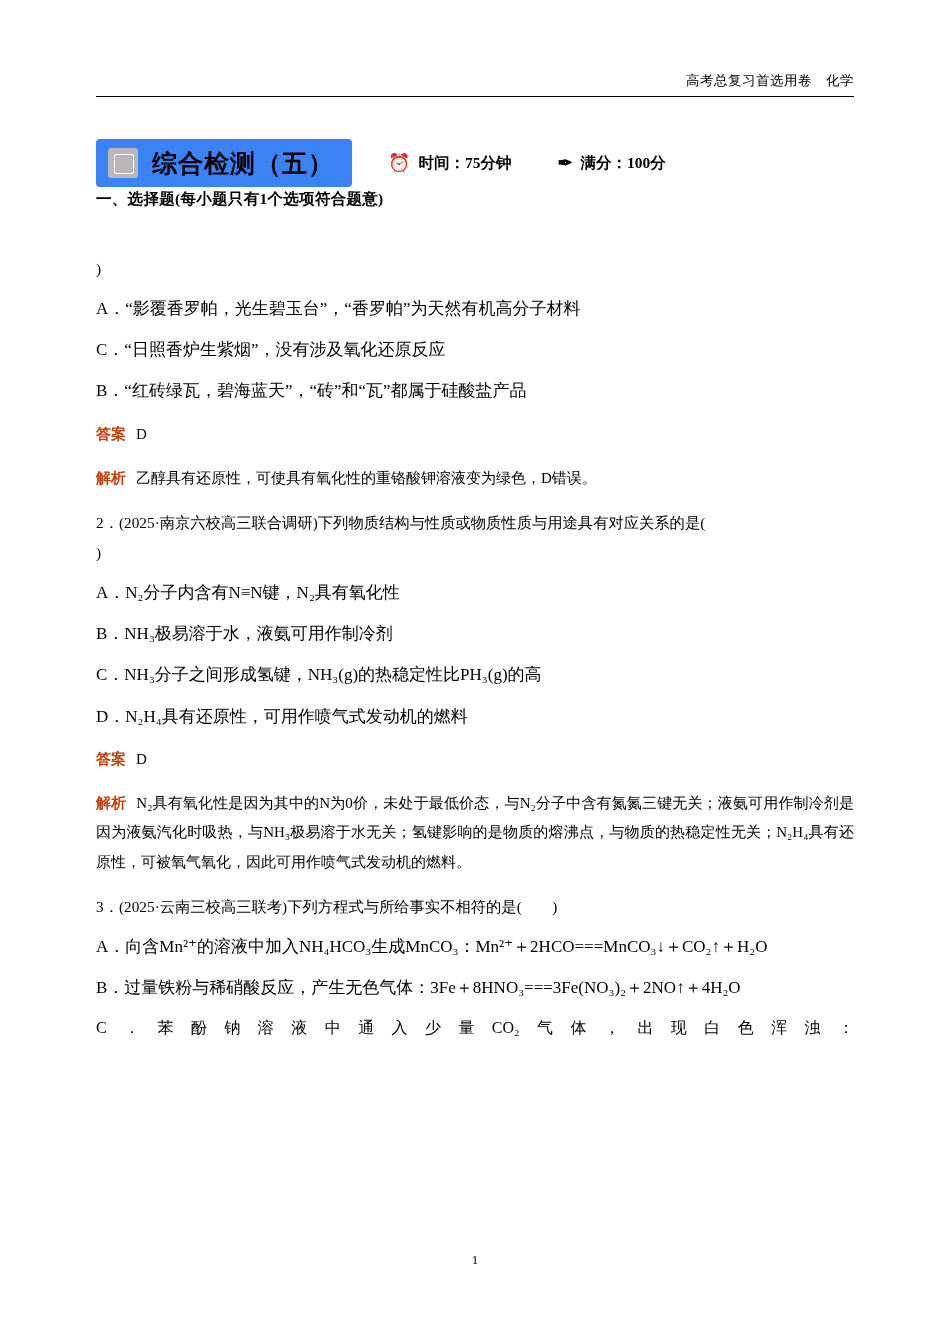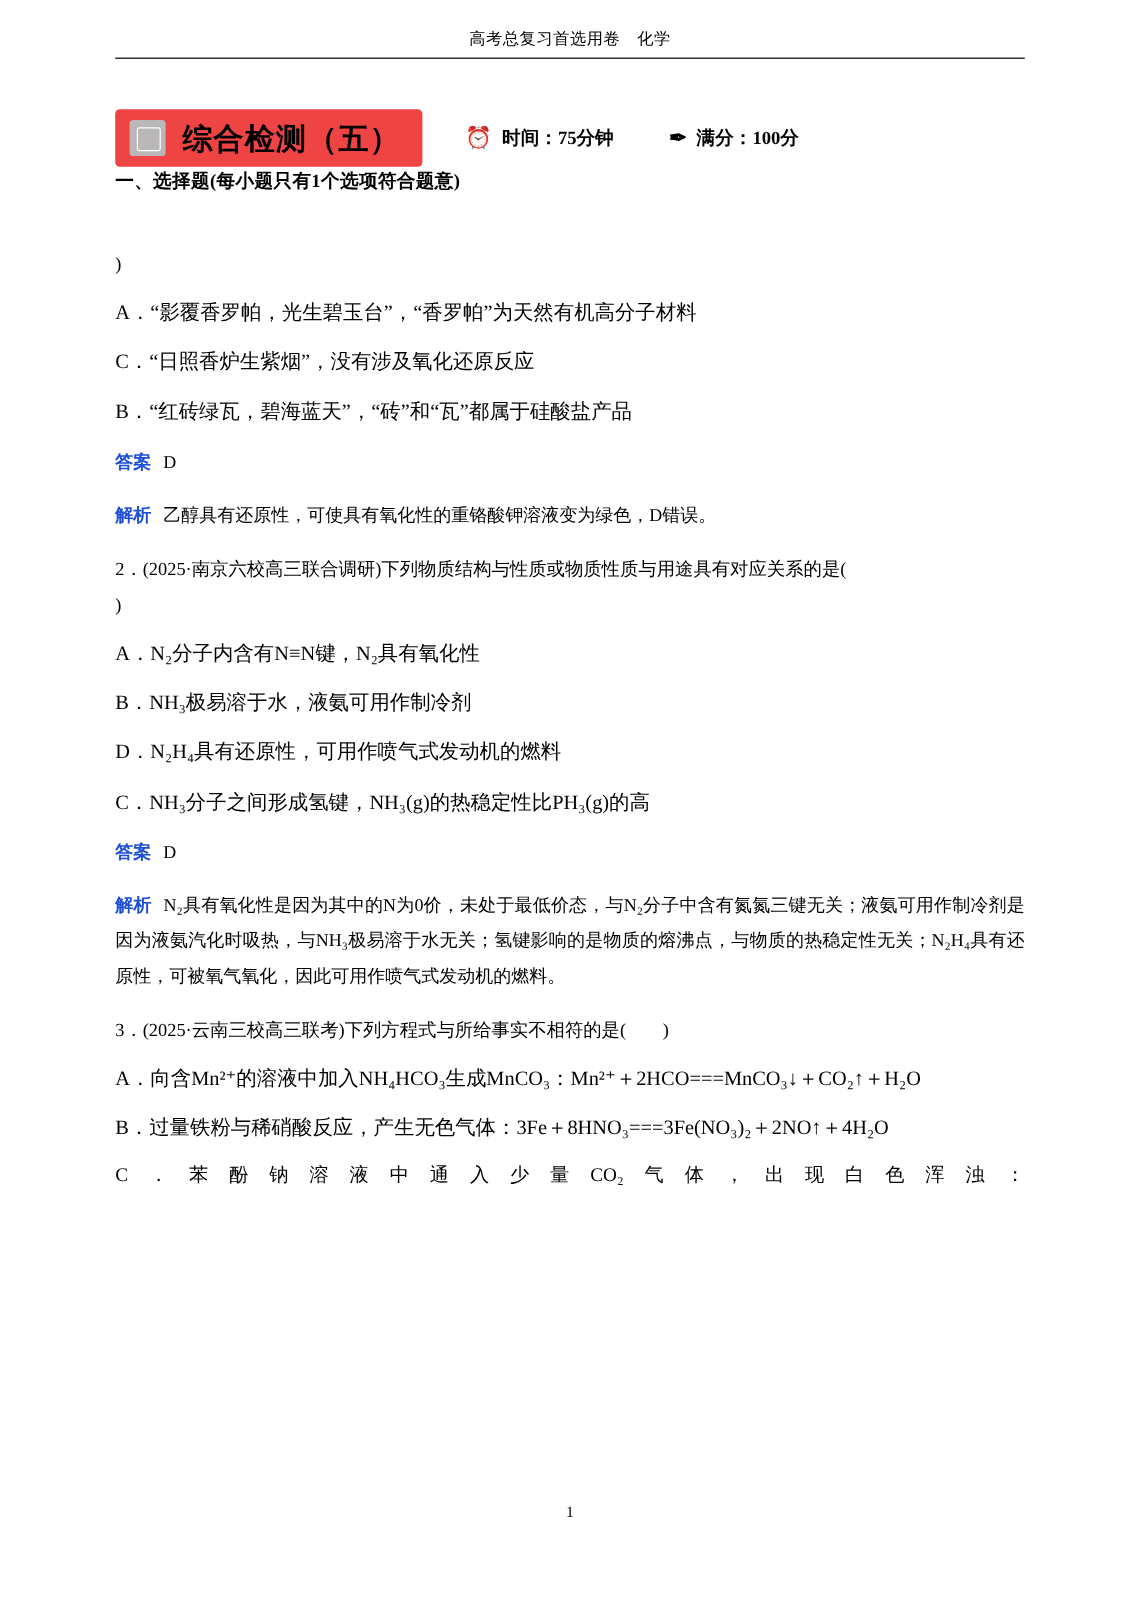--- a/index.html
+++ b/index.html
@@ -17,41 +17,41 @@
   }
   .page {
     position: relative;
     width: 950px;
     height: 1344px;
     box-sizing: border-box;
     padding: 0 96px;
   }
   
   .header {
-    padding-top: 24px;
-    text-align: center;
+    padding-top: 72px;
+    text-align: right;
     font-size: 13.5px;
     letter-spacing: 0.5px;
     color: #000;
   }
   .header-rule {
     margin-top: 6px;
     border-bottom: 1.6px solid #000;
   }
   
   .title-row {
     margin-top: 40px;
     display: flex;
     align-items: center;
     height: 52px;
   }
   .title-badge {
     display: flex;
     align-items: center;
-    background: #ef4444;
+    background: #3b82f6;
     border-radius: 4px;
     height: 48px;
     padding: 0 18px 0 12px;
   }
   .badge-icon {
     width: 30px;
     height: 30px;
     background: #b9b7b7;
     border-radius: 3px;
     margin-right: 14px;
@@ -116,21 +116,21 @@
     text-align: justify;
     text-align-last: justify;
   }
   .ansline, .explline {
     margin-top: 12px;
     font-size: 15px;
     line-height: 1.95;
     text-align: justify;
   }
   .tag {
-    color: #1d4ed8;
+    color: #c2410c;
     font-weight: bold;
     margin-right: 10px;
   }
   .explline {
     text-indent: 0;
   }
   .expl-body {
     display: inline;
     font-family: Liberation Serif, serif;
   }
@@ -175,22 +175,22 @@
   <p class="q"><br><span>)</span></p>
   <p class="opt">A．“影覆香罗帕，光生碧玉台”，“香罗帕”为天然有机高分子材料</p>
   <p class="opt">C．“日照香炉生紫烟”，没有涉及氧化还原反应</p>
   <p class="opt">B．“红砖绿瓦，碧海蓝天”，“砖”和“瓦”都属于硅酸盐产品</p>
   <p class="ansline"><span class="tag">答案</span><span>D</span></p>
   <p class="explline"><span class="tag">解析</span><span class="expl-body">乙醇具有还原性，可使具有氧化性的重铬酸钾溶液变为绿色，D错误。</span></p>
 
   <p class="q"><span>2．(2025·南京六校高三联合调研)下列物质结构与性质或物质性质与用途具有对应关系的是(</span><br><span>)</span></p>
   <p class="opt">A．N₂分子内含有N≡N键，N₂具有氧化性</p>
   <p class="opt">B．NH₃极易溶于水，液氨可用作制冷剂</p>
+  <p class="opt">C．NH₃分子之间形成氢键，NH₃(g)的热稳定性比PH₃(g)的高</p>
   <p class="opt">D．N₂H₄具有还原性，可用作喷气式发动机的燃料</p>
-  <p class="opt">C．NH₃分子之间形成氢键，NH₃(g)的热稳定性比PH₃(g)的高</p>
   <p class="ansline"><span class="tag">答案</span><span>D</span></p>
   <p class="explline"><span class="tag">解析</span><span class="expl-body">N₂具有氧化性是因为其中的N为0价，未处于最低价态，与N₂分子中含有氮氮三键无关；液氨可用作制冷剂是因为液氨汽化时吸热，与NH₃极易溶于水无关；氢键影响的是物质的熔沸点，与物质的热稳定性无关；N₂H₄具有还原性，可被氧气氧化，因此可用作喷气式发动机的燃料。</span></p>
 
   <p class="q">3．(2025·云南三校高三联考)下列方程式与所给事实不相符的是(　　)</p>
   <p class="opt">A．向含Mn²⁺的溶液中加入NH₄HCO₃生成MnCO₃：Mn²⁺＋2HCO===MnCO₃↓＋CO₂↑＋H₂O</p>
   <p class="opt">B．过量铁粉与稀硝酸反应，产生无色气体：3Fe＋8HNO₃===3Fe(NO₃)₂＋2NO↑＋4H₂O</p>
   <p class="opt-justify">C．苯酚钠溶液中通入少量CO₂气体，出现白色浑浊：</p>
 
   <div class="pagenum">1</div>
 </div>

